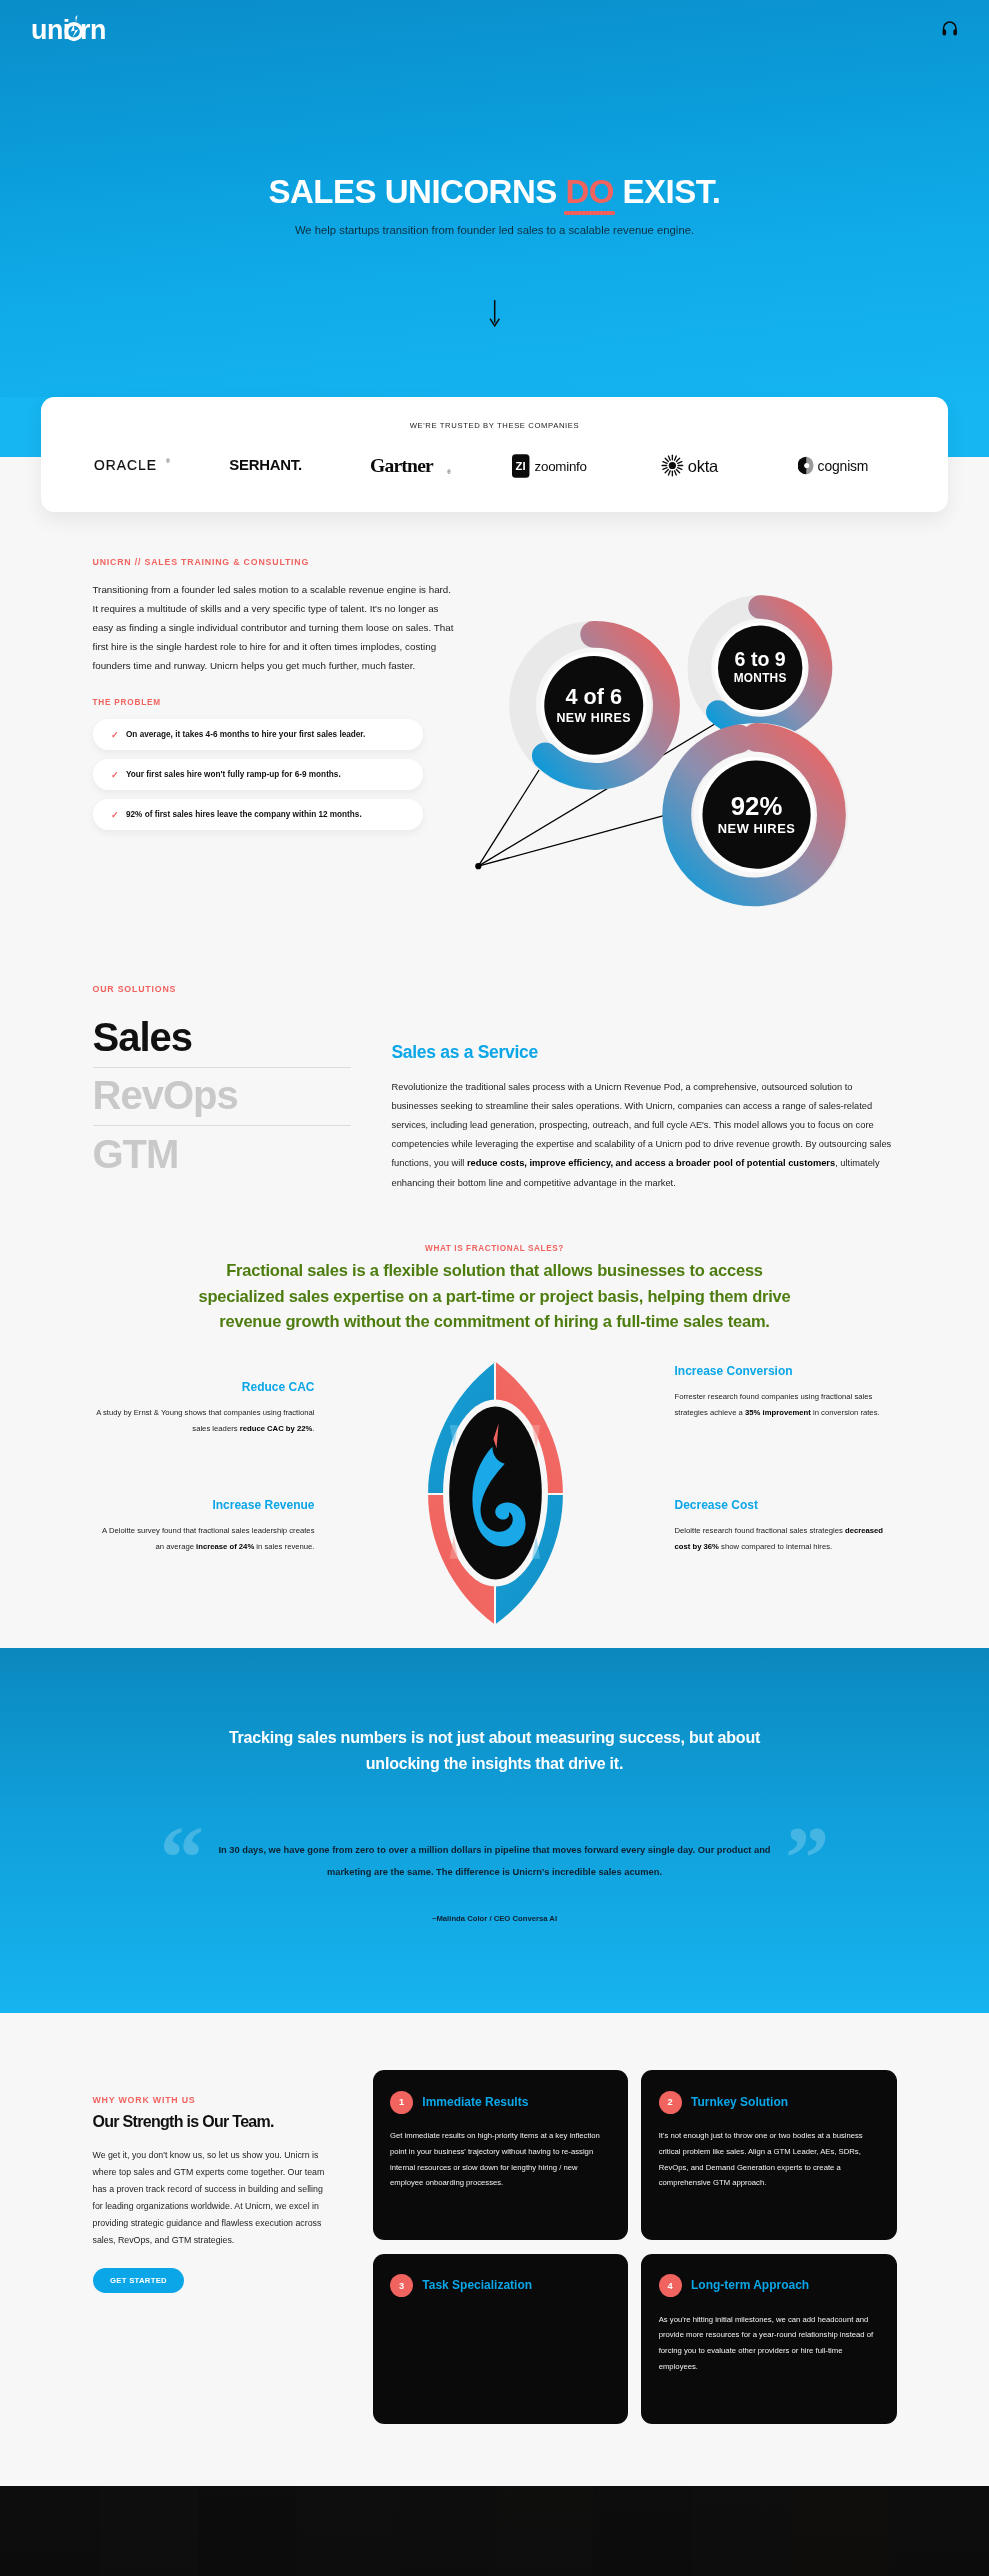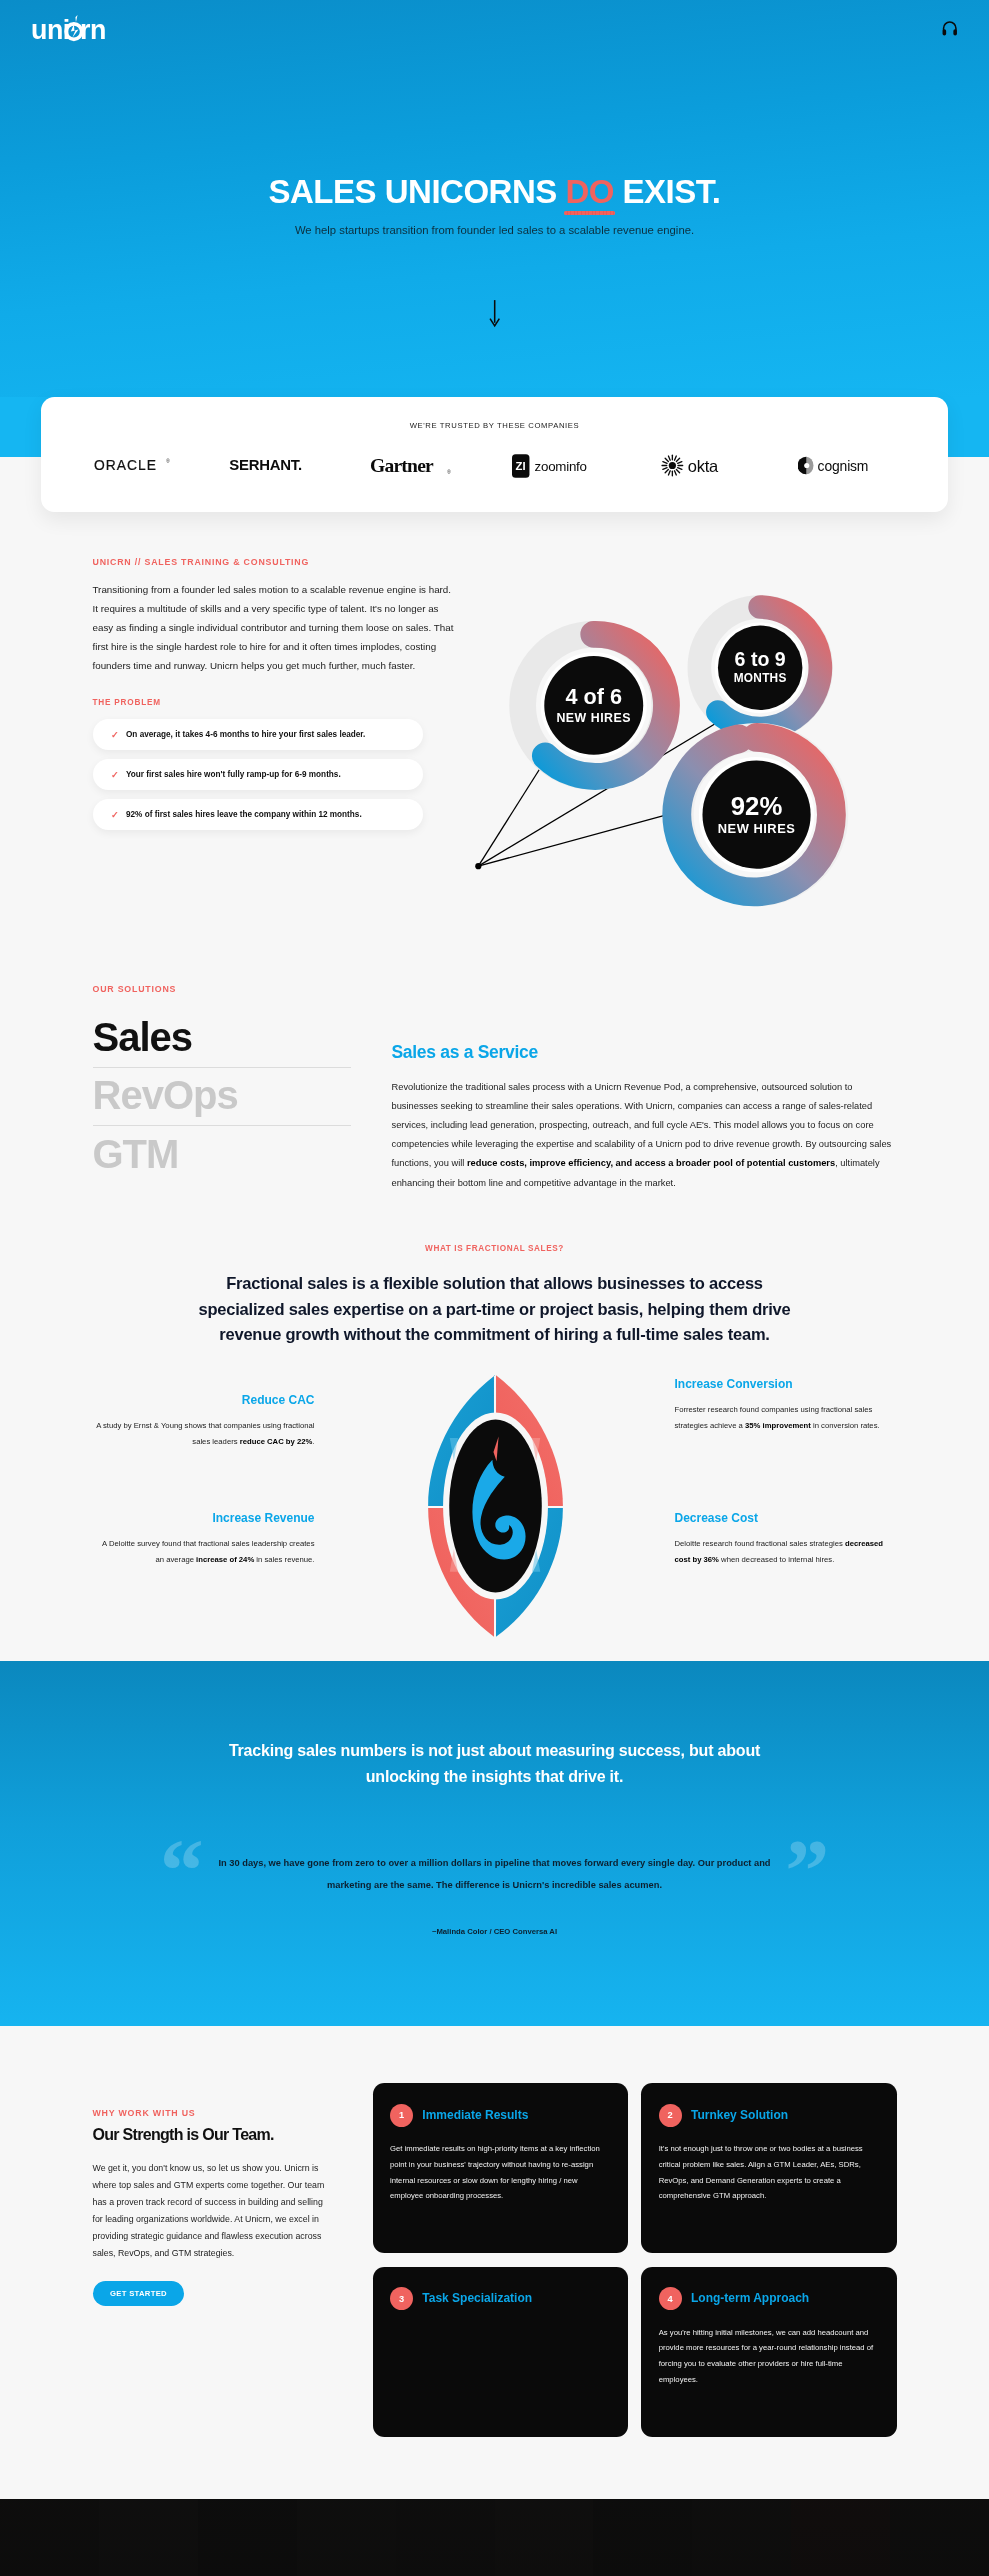--- a/index.html
+++ b/index.html
@@ -70,21 +70,21 @@
   .sol-word.muted { color:#c9c9c9; }
   .sol-rule { height:0.5px; background:#dcdcdc; margin:7.2px 0 6.2px; }
   .sol-right { flex:1; padding-top:27px; }
   .sol-h3 { color:#0aa6e8; font-size:17.5px; font-weight:800; letter-spacing:-0.3px; }
   .sol-p { margin-top:15.5px; font-size:9.3px; line-height:2.05; color:#222; }
   .sol-p b { font-weight:800; color:#000; }
 
   
   .sec-frac { background:#f7f7f7; padding:36px 0 0; text-align:center; }
   .frac-eyebrow { color:#f0635f; font-size:8.2px; font-weight:600; letter-spacing:0.6px; }
-  .frac-h2 { margin:18px auto 0; width:603px; font-size:16.5px; font-weight:800; line-height:1.55; letter-spacing:-0.2px; color:#0f172a; }
+  .frac-h2 { margin:5px auto 0; width:603px; font-size:16.5px; font-weight:800; line-height:1.55; letter-spacing:-0.2px; color:#4d7c0f; }
 
   
   .quad { position:relative; width:804px; margin:24px auto 0; height:289px; }
   .quad-col { position:absolute; width:222px; }
   .quad-col.l { left:0; text-align:right; }
   .quad-col.r { right:0; text-align:left; }
   .quad-title { color:#0aa6e8; font-size:12px; font-weight:800; }
   .quad-p { margin-top:11.3px; font-size:7.7px; line-height:2.1; color:#222; }
   .quad-p b { font-weight:800; color:#000; }
   .quad-center { position:absolute; left:50%; top:0; transform:translateX(-50%); }
@@ -344,21 +344,21 @@
     <div class="quad-col r" style="top:5.2px;">
       <div class="quad-title">Increase Conversion</div>
       <p class="quad-p"><span>Forrester research found companies using fractional sales strategies achieve a </span><b>35% improvement</b><span> in conversion rates.</span></p>
     </div>
     <div class="quad-col l" style="top:139px;">
       <div class="quad-title">Increase Revenue</div>
       <p class="quad-p"><span>A Deloitte survey found that fractional sales leadership creates an average </span><b>increase of 24%</b><span> in sales revenue.</span></p>
     </div>
     <div class="quad-col r" style="top:139px;">
       <div class="quad-title">Decrease Cost</div>
-      <p class="quad-p"><span>Deloitte research found fractional sales strategies </span><b>decreased cost by 36%</b><span> when decreased to internal hires.</span></p>
+      <p class="quad-p"><span>Deloitte research found fractional sales strategies </span><b>decreased cost by 36%</b><span> show compared to internal hires.</span></p>
     </div>
 
     <div class="quad-center">
       <svg width="144" height="268" viewBox="0 0 280 520">
         <defs>
           <linearGradient id="qblue" x1="0" y1="0" x2="1" y2="1">
               <stop offset="0%" stop-color="#1a9fd4"></stop>
               <stop offset="100%" stop-color="#0f8fc7"></stop>
             </linearGradient>
           <linearGradient id="qred" x1="1" y1="0" x2="0" y2="1">

